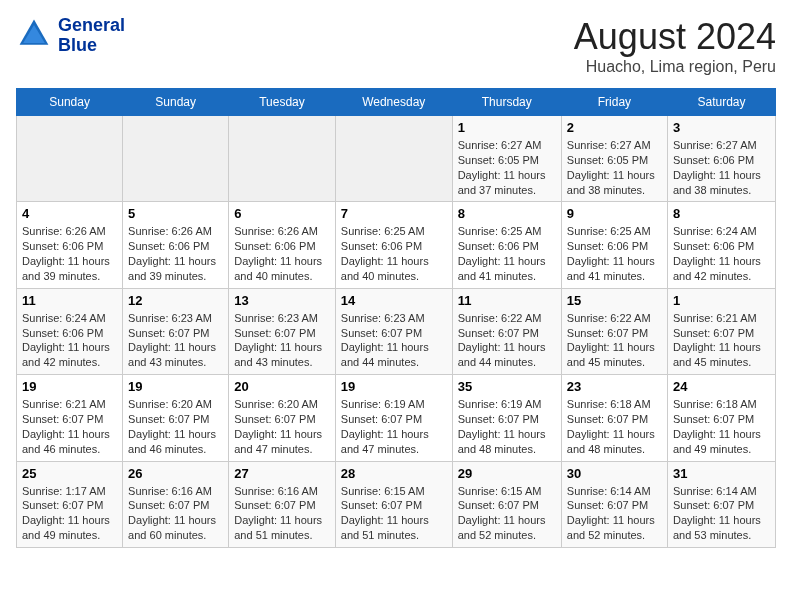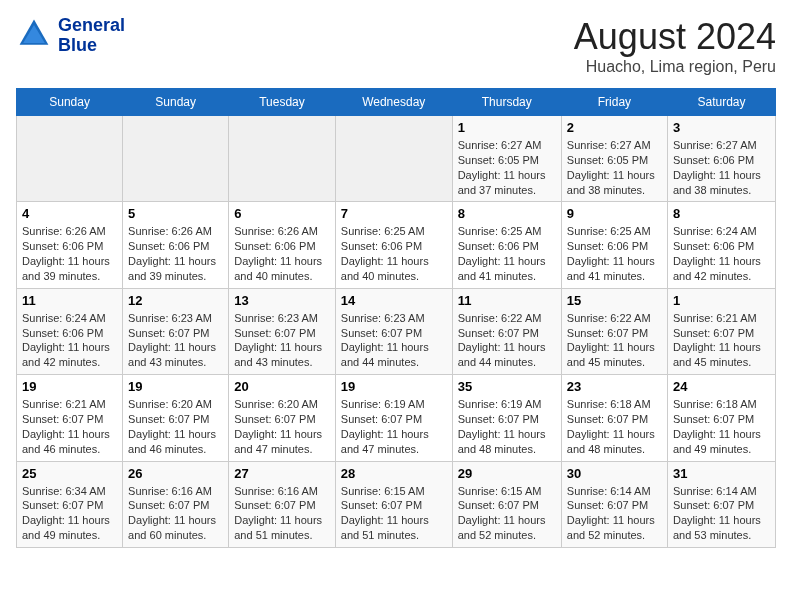--- a/index.html
+++ b/index.html
@@ -323,21 +323,21 @@
             <span style="display: block;">Sunrise: 6:18 AM</span>
             <span style="display: block;">Sunset: 6:07 PM</span>
             <span style="display: block;">Daylight: 11 hours and 49 minutes.</span>
           </div>
         </td>
       </tr>
       <tr>
         <td>
           <span class="day-num">25</span>
           <div class="cell-content">
-            <span style="display: block;">Sunrise: 6:34 AM</span>
+            <span style="display: block;">Sunrise: 1:17 AM</span>
             <span style="display: block;">Sunset: 6:07 PM</span>
             <span style="display: block;">Daylight: 11 hours and 49 minutes.</span>
           </div>
         </td>
         <td>
           <span class="day-num">26</span>
           <div class="cell-content">
             <span style="display: block;">Sunrise: 6:16 AM</span>
             <span style="display: block;">Sunset: 6:07 PM</span>
             <span style="display: block;">Daylight: 11 hours and 60 minutes.</span>

